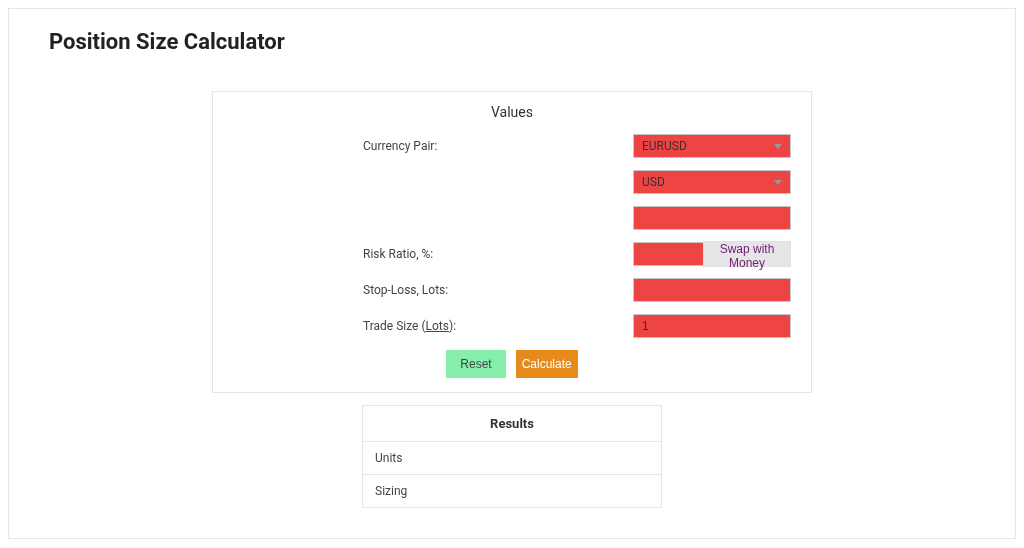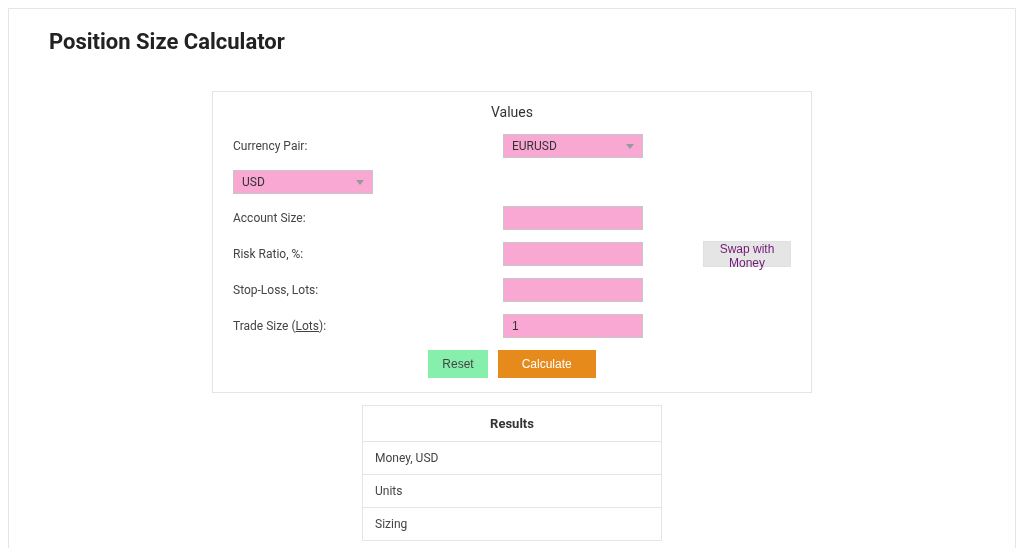--- a/index.html
+++ b/index.html
@@ -36,35 +36,36 @@
       font-size: 14px;
       font-weight: 400;
       color: #333;
       margin-bottom: 14px;
     }
     .form-row {
       display: flex;
       align-items: center;
       margin-bottom: 12px;
       position: relative;
+      justify-content: flex-end;
     }
     .form-label {
       width: 270px;
       font-size: 12px;
       color: #444;
       flex-shrink: 0;
     }
     .form-label .underline {
       text-decoration: underline;
     }
     .input-field, .select-field {
-      width: 140px;
+      width: 158px;
       height: 24px;
       border: 1px solid #c7c7c7;
-      background: #f9a8d4;
+      background: #ef4444;
       font-size: 12px;
       padding: 0 8px;
       color: #333;
       outline: none;
     }
     .select-field {
       display: flex;
       align-items: center;
       justify-content: space-between;
       cursor: pointer;
@@ -97,21 +98,21 @@
       padding: 7px 14px;
       background: #86efac;
       border: none;
       font-size: 12px;
       color: #444;
       cursor: pointer;
       margin-right: 6px;
     }
     .btn-calculate {
       display: inline-block;
-      padding: 7px 24px;
+      padding: 7px 6px;
       background: #e68a1c;
       border: none;
       font-size: 12px;
       color: #fff;
       cursor: pointer;
     }
     .results-card {
       width: 300px;
       margin: 12px auto 0 auto;
       border: 1px solid #e5e5e5;
@@ -152,21 +153,20 @@
     </div>
 
     <div class="form-row">
       <div class="select-field">
         <span>USD</span>
         <span class="chevron"></span>
       </div>
     </div>
 
     <div class="form-row">
-      <div class="form-label">Account Size:</div>
       <input class="input-field" type="text" value="" style="">
     </div>
 
     <div class="form-row">
       <div class="form-label">Risk Ratio, %:</div>
       <input class="input-field" type="text" value="" style="">
       <button class="swap-btn">Swap with Money</button>
     </div>
 
     <div class="form-row">
@@ -180,17 +180,16 @@
     </div>
 
     <div class="button-row">
       <button class="btn-reset">Reset</button>
       <button class="btn-calculate">Calculate</button>
     </div>
   </div>
 
   <div class="results-card">
     <div class="results-title">Results</div>
-    <div class="result-row">Money, USD</div>
     <div class="result-row">Units</div>
     <div class="result-row">Sizing</div>
   </div>
 </div>
 
 </body></html>

